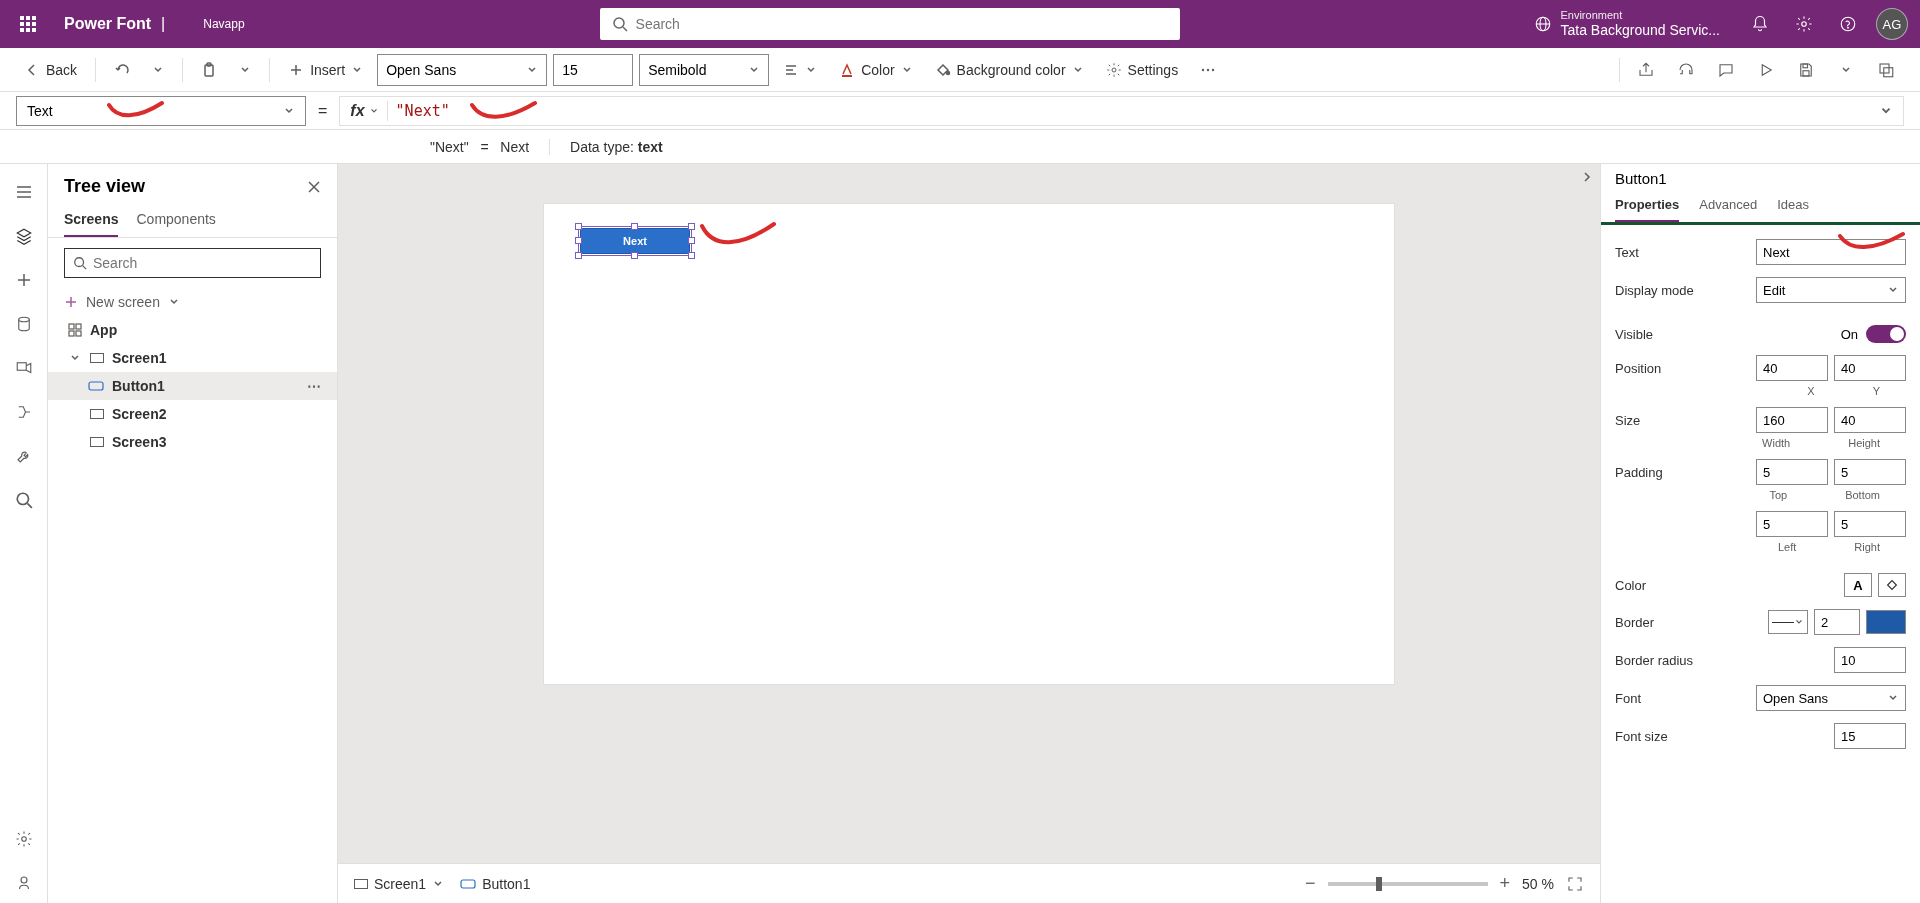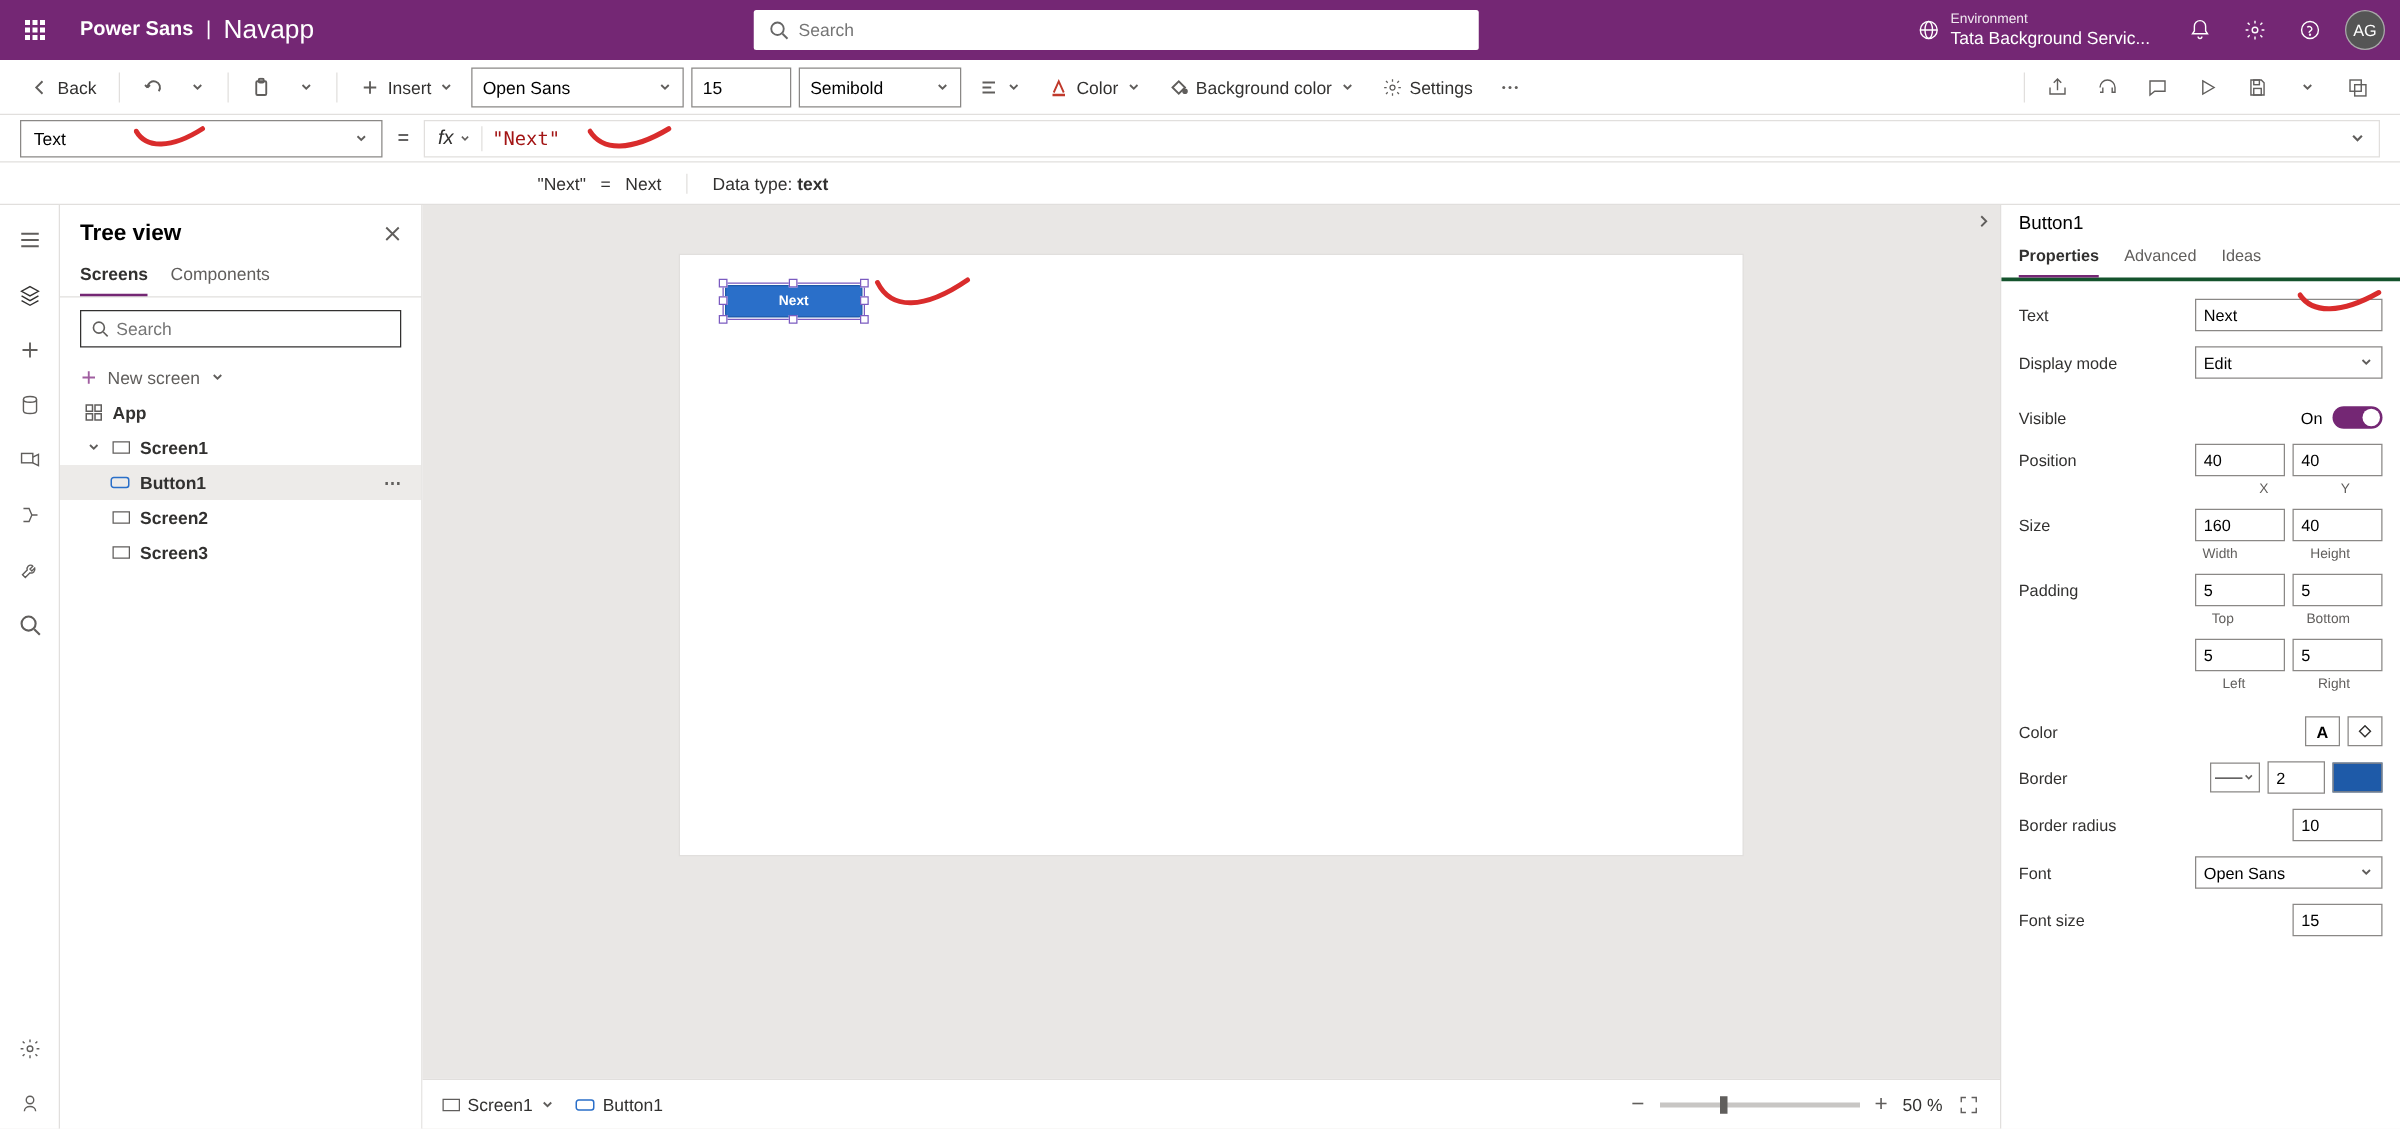--- a/index.html
+++ b/index.html
@@ -5,21 +5,21 @@
 * { margin: 0; padding: 0; box-sizing: border-box; font-family: "Segoe UI", sans-serif; }
 body { background: #fff; width: 1920px; height: 903px; overflow: hidden; }
 
 
 .header { height: 48px; background: #742774; color: #fff; display: flex; align-items: center; padding: 0 8px; }
 .waffle { width: 32px; display: flex; align-items: center; justify-content: center; }
 .waffle-icon { display: grid; grid-template-columns: repeat(3,4px); grid-template-rows: repeat(3,4px); gap: 2px; }
 .waffle-icon span { background: #fff; width: 4px; height: 4px; }
 .app-title { font-size: 16px; font-weight: 600; margin-left: 16px; }
 .app-divider { margin: 0 10px; color: #fff; }
-.app-name { font-size: 21px; }
+.app-name { font-size: 12px; margin-left: 28px; }
 .header-search { margin-left: auto; margin-right: auto; width: 580px; height: 32px; background: #fff; border-radius: 2px; display: flex; align-items: center; padding: 0 12px; }
 .header-search svg { color: #666; }
 .header-search input { border: none; outline: none; flex: 1; margin-left: 8px; font-size: 14px; color: #333; }
 .header-right { display: flex; align-items: center; gap: 4px; }
 .env-block { display: flex; align-items: center; gap: 8px; margin-right: 16px; }
 .env-text { display: flex; flex-direction: column; line-height: 1.2; }
 .env-label { font-size: 11px; opacity: .9; }
 .env-value { font-size: 14px; max-width: 180px; overflow: hidden; text-overflow: ellipsis; white-space: nowrap; }
 .header-icon-btn { width: 40px; height: 38px; display: flex; align-items: center; justify-content: center; color: #fff; }
 .avatar { width: 32px; height: 32px; border-radius: 50%; background: #555; color: #fff; display: flex; align-items: center; justify-content: center; font-size: 13px; border:1px solid rgba(255,255,255,.5); }
@@ -126,21 +126,21 @@
         <span></span>
         <span></span>
         <span></span>
         <span></span>
         <span></span>
         <span></span>
         <span></span>
         <span></span>
       </div>
   </div>
-  <span class="app-title">Power Sans</span>
+  <span class="app-title">Power Font</span>
   <span class="app-divider">|</span>
   <span class="app-name">Navapp</span>
 
   <div class="header-search">
     <svg width="16" height="16" viewBox="0 0 16 16" fill="none" stroke="currentColor" stroke-width="1.5">
         <circle cx="7" cy="7" r="5"></circle>
         <line x1="11" y1="11" x2="15" y2="15"></line>
       </svg>
     <input placeholder="Search" style="">
   </div>
@@ -327,21 +327,21 @@
     <svg class="chev" width="12" height="12" viewBox="0 0 12 12" fill="none" stroke="currentColor" stroke-width="1.5">
         <path d="M3 4l3 3 3-3"></path>
       </svg>
     <svg class="check-swoosh" width="60" height="24" viewBox="0 0 60 24">
         <path d="M2 6 C 10 20, 30 20, 55 4" stroke="#d92c2c" stroke-width="4" fill="none" stroke-linecap="round"></path>
       </svg>
   </div>
   <span class="eq">=</span>
   <div class="fx-area">
     <span class="fx-label">
-        <span style="font-style:italic;font-weight:400;text-align:right;">fx</span>
+        <span style="font-style:italic;font-weight:700;text-align:right;">fx</span>
         <svg class="chev" width="10" height="10" viewBox="0 0 12 12" fill="none" stroke="currentColor" stroke-width="1.5">
           <path d="M3 4l3 3 3-3"></path>
         </svg>
       </span>
     <span style="width:1px;height:20px;background:#e1dfdd;"></span>
     <span class="fx-val">"Next"</span>
     <svg class="swoosh" style="left:130px;top:2px;" width="70" height="24" viewBox="0 0 70 24">
         <path d="M2 6 C 12 22, 35 22, 65 4" stroke="#d92c2c" stroke-width="4" fill="none" stroke-linecap="round"></path>
       </svg>
     <svg class="fx-chev chev" width="14" height="14" viewBox="0 0 12 12" fill="none" stroke="currentColor" stroke-width="1.5">

